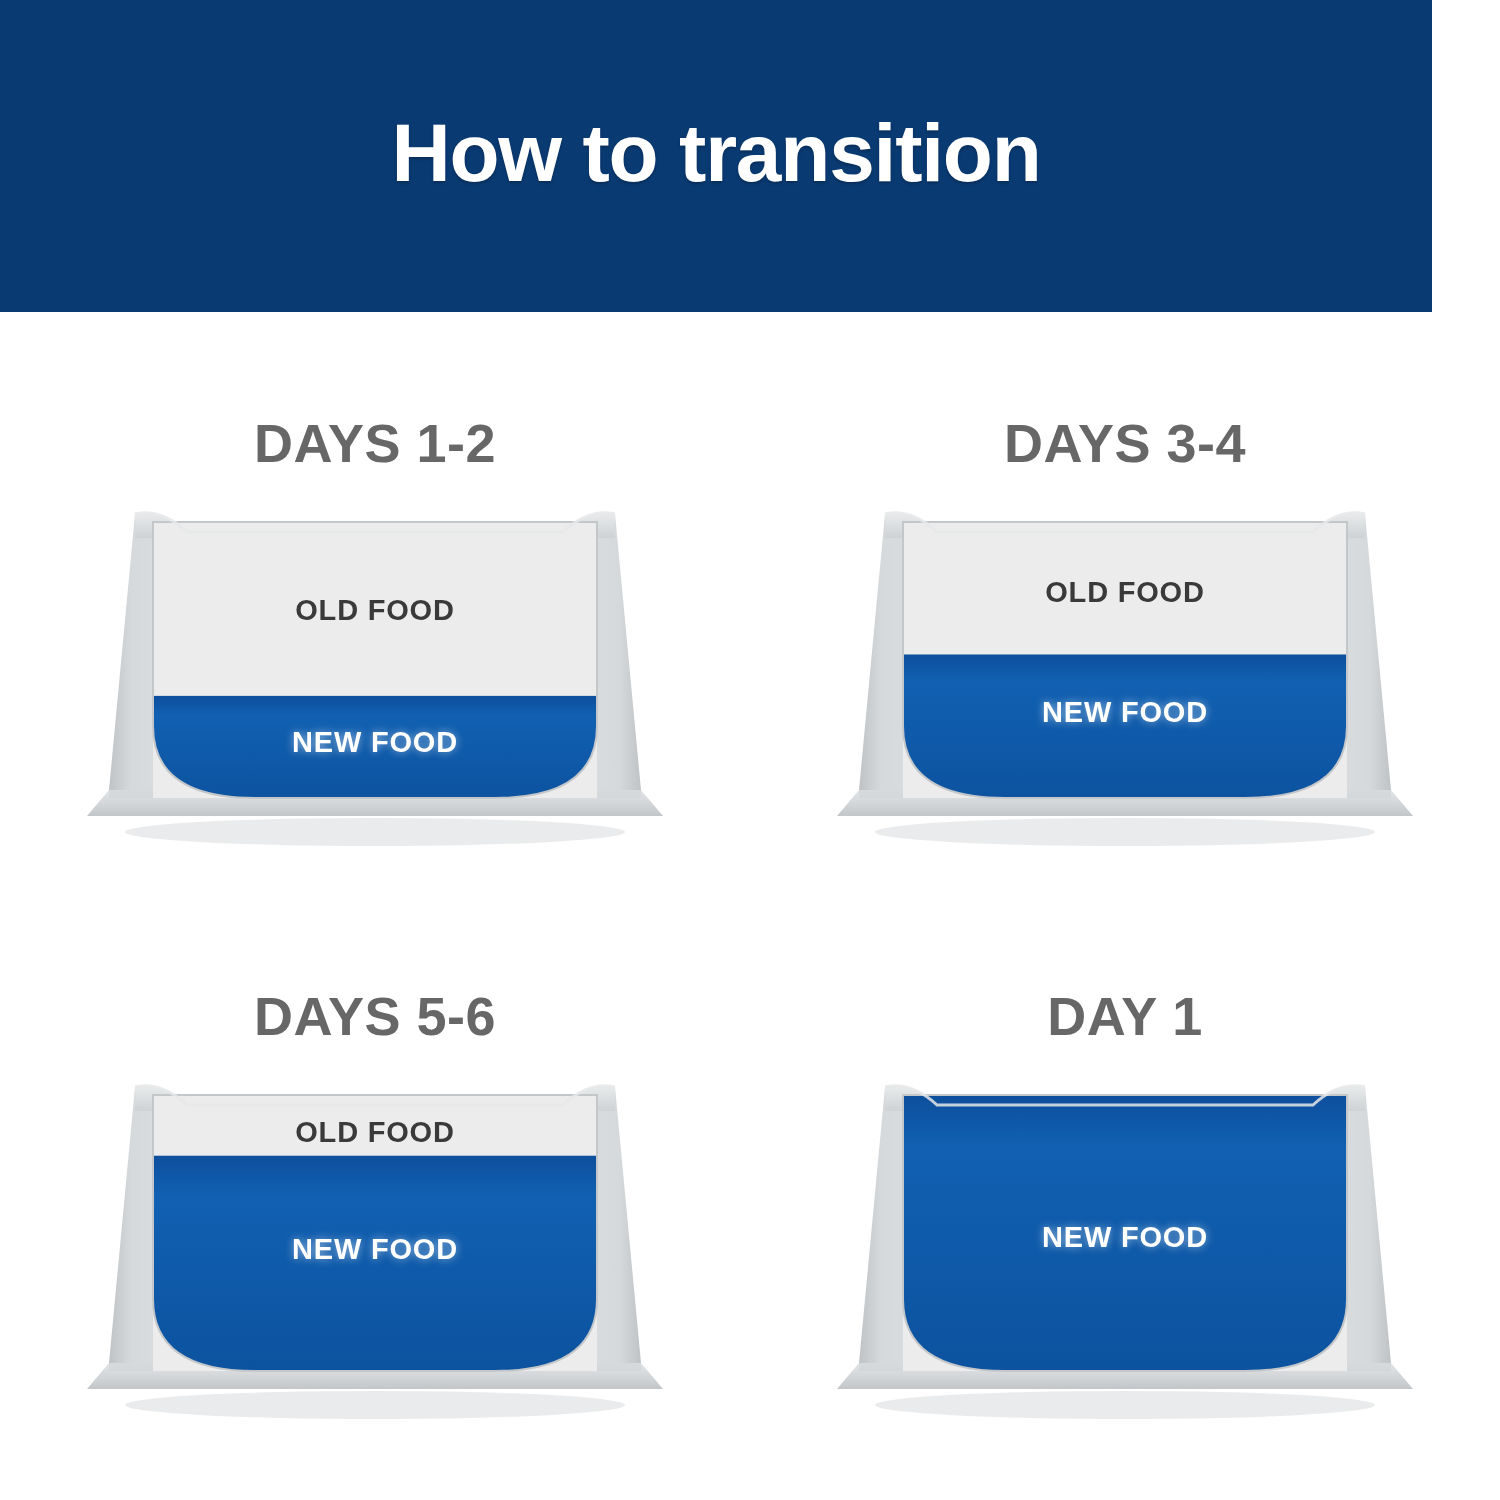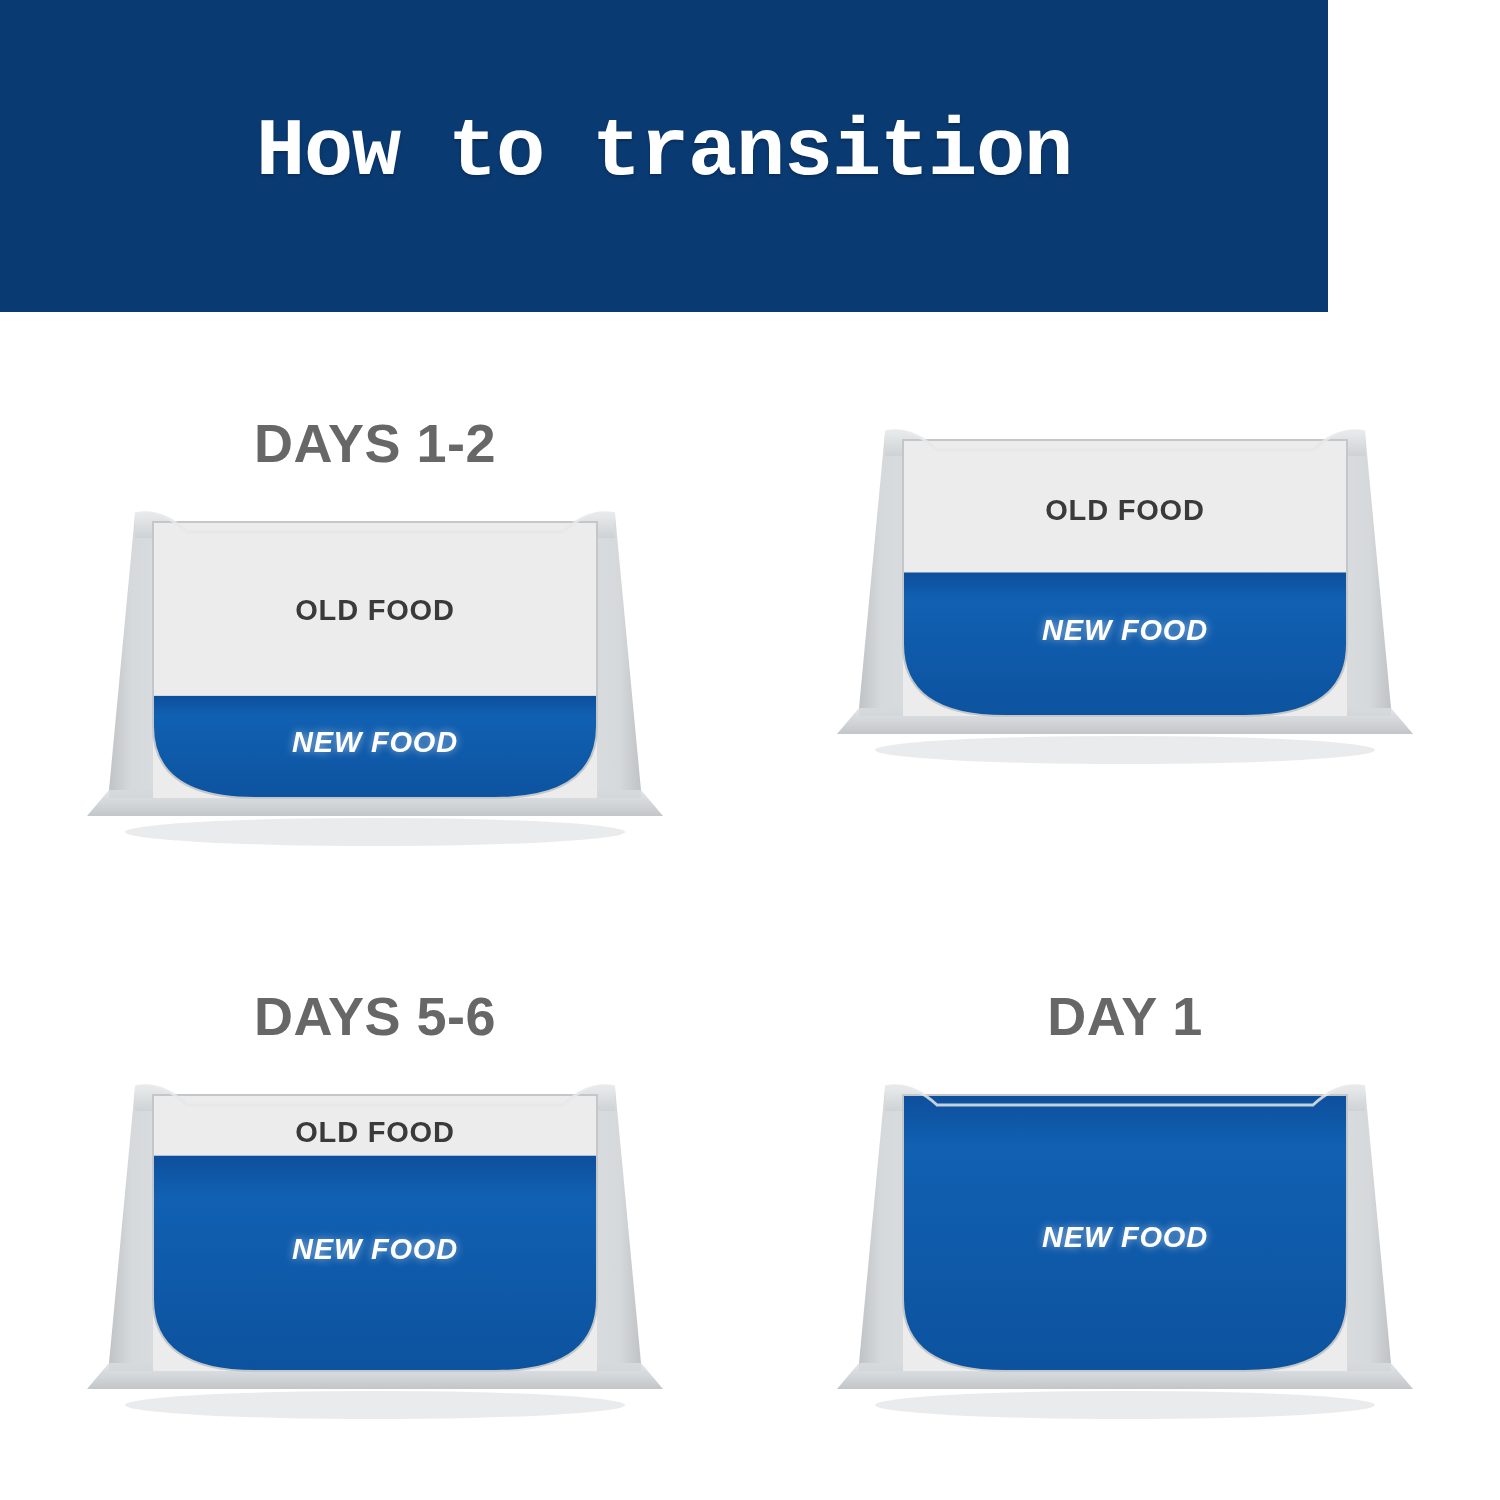--- a/index.html
+++ b/index.html
@@ -13,29 +13,28 @@
     font-family: "Liberation Sans", sans-serif;
     overflow: hidden;
     position: relative;
   }
 
   
   #header-band {
     position: absolute;
     left: 0;
     top: 0;
-    width: 1328px;
+    width: 1432px;
     height: 312px;
     background: #0a3a72;
     display: flex;
     align-items: center;
     justify-content: center;
     box-sizing: border-box;
     padding-bottom: 6px;
-    font-family: Liberation Mono, monospace;
   }
   #header-title {
     color: #ffffff;
     font-size: 82px;
     font-weight: bold;
     line-height: 1.04;
     text-align: center;
     letter-spacing: -1.2px;
     max-width: 1000px;
     text-shadow: 0 2px 3px rgba(0,0,0,0.22);
@@ -97,21 +96,20 @@
     letter-spacing: 0.8px;
     white-space: nowrap;
     pointer-events: none;
   }
   .food-label.old {
     color: #3a3a3a;
   }
   .food-label.new {
     color: #ffffff;
     text-shadow: 0 0 9px rgba(255,255,255,0.55);
-    font-style: italic;
   }
 </style>
 </head>
 <body>
 
 <div id="header-band">
   <div id="header-title">
     <span class="ttl-line">How to transition</span>
   </div>
 </div>
@@ -160,20 +158,21 @@
         </g>
         <path d="M88 24 L532 24 L532 228 Q532 300 430 300 L190 300 Q88 300 88 228 Z" fill="none" stroke="#c3c7ca" stroke-width="2"></path>
         <path d="M70 16 Q96 10 122 34 L498 34 Q524 10 550 16" fill="none" stroke="#e6e8e9" stroke-width="3" opacity="0.85"></path>
       </svg>
       <div class="food-label old" style="top:96px;">OLD FOOD</div>
       <div class="food-label new" style="top:228px;">NEW FOOD</div>
     </div>
   </div>
 
   <div class="bowl-cell">
+    <div class="stage-label">DAYS 3-4</div>
     <div class="bowl-wrap">
       <svg class="bowl-svg" viewBox="0 0 620 366">
         <defs>
           <clipPath id="cav2">
               <path d="M88 24 L532 24 L532 228 Q532 300 430 300 L190 300 Q88 300 88 228 Z"></path>
             </clipPath>
         </defs>
         <ellipse cx="310" cy="334" rx="250" ry="14" fill="#d8dbdd" opacity="0.55"></ellipse>
         <path d="M22 318 L44 292 L576 292 L598 318 Z" fill="url(#baseg1)"></path>
         <path d="M44 292 L576 292 L576 300 L44 300 Z" fill="#cfd3d5" opacity="0.6"></path>

